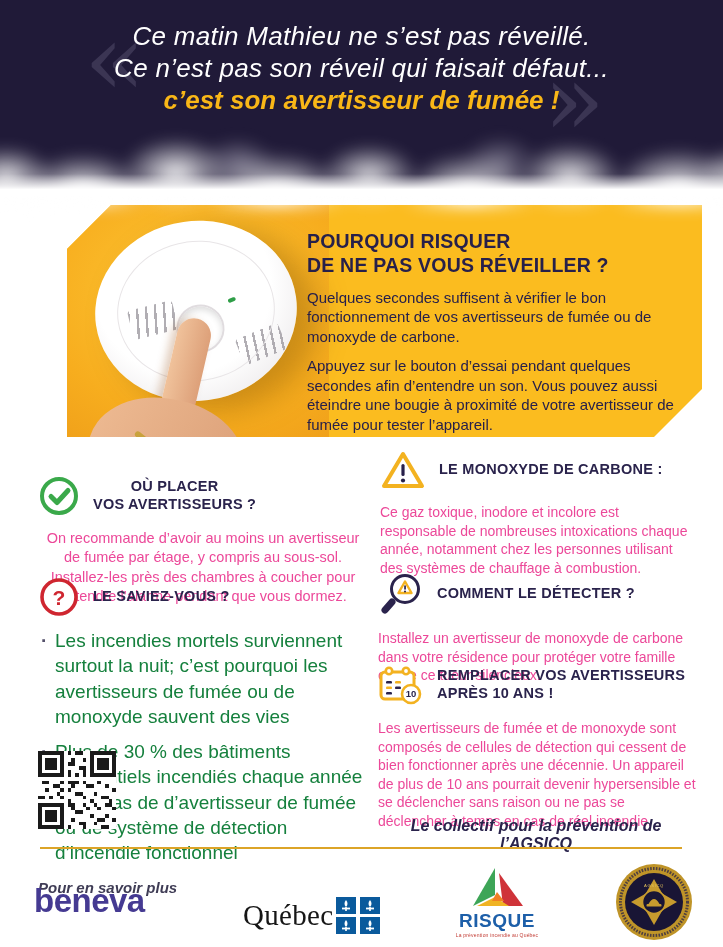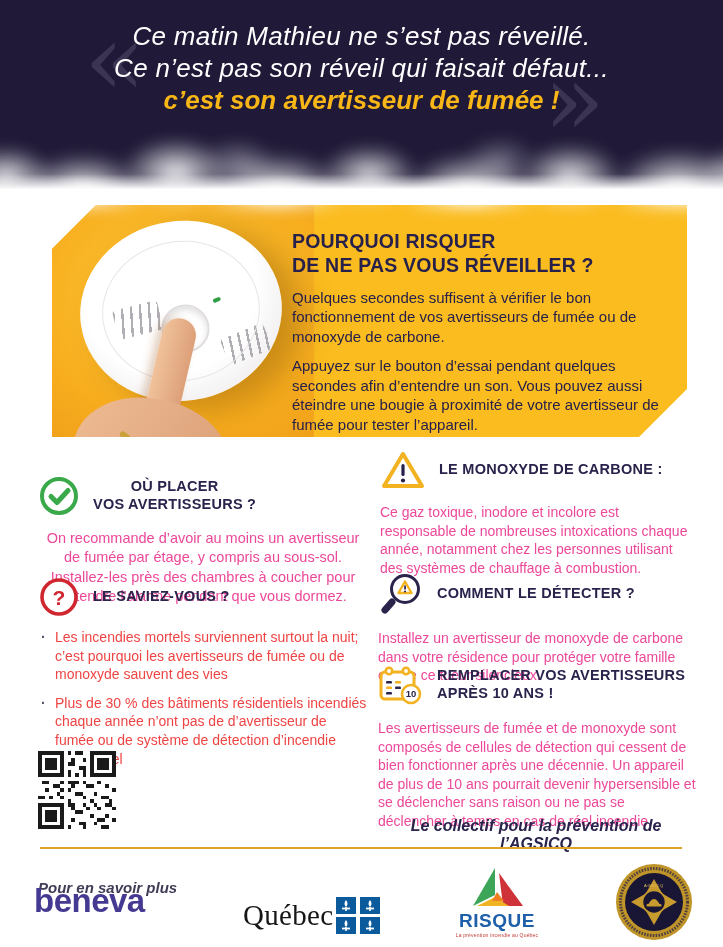--- a/index.html
+++ b/index.html
@@ -30,21 +30,21 @@
       radial-gradient(76px 50px at 77% 72%, rgba(255,255,255,.9), transparent 70%),
       radial-gradient(98px 62px at 91% 84%, #fff, transparent 70%),
       radial-gradient(62px 42px at 99% 70%, rgba(255,255,255,.8), transparent 70%),
       radial-gradient(54px 36px at 34% 58%, rgba(225,223,235,.45), transparent 70%),
       radial-gradient(54px 36px at 68% 56%, rgba(225,223,235,.4), transparent 70%);
   }
   .smoke-base { position:absolute; left:0; right:0; bottom:-4px; height:22px; background:linear-gradient(180deg,rgba(255,255,255,0),#fff 70%); z-index:4; }
 
   
   .hero {
-    position:absolute; left:52px; top:205px; width:635px; height:232px; background:#fbbc1f;
+    position:absolute; left:67px; top:205px; width:635px; height:232px; background:#fbbc1f;
     clip-path:polygon(44px 0, 635px 0, 635px 184px, 587px 232px, 0 232px, 0 44px);
   }
   .photo { position:absolute; left:0; top:0; width:262px; height:232px;
     background:radial-gradient(95% 85% at 48% 38%, #fdc735 0%, #f7ad1e 62%, #ee9d19 100%); }
   .detector { position:absolute; left:28px; top:16px; width:202px; height:180px; border-radius:50%;
     background:radial-gradient(circle at 45% 35%, #ffffff 0 55%, #f2f0f1 76%, #e2e0e2 100%);
     transform:rotate(-8deg); box-shadow:20px 12px 30px rgba(130,75,0,.38); }
   .detector::after { content:""; position:absolute; inset:11%; border-radius:50%; border:1.5px solid #e8e5e7; }
   .slats { position:absolute; border-radius:4px; opacity:.75;
     background:repeating-linear-gradient(100deg, #97939a 0 2.4px, transparent 2.4px 9px); }
@@ -64,21 +64,21 @@
   .hero-p { font-size:15px; line-height:1.3; font-weight:500; margin-top:10px; }
 
   
   .sec { position:absolute; }
   .sec-head { display:flex; align-items:center; gap:13px; }
   .sec-title { font-weight:800; font-size:14.5px; line-height:1.22; letter-spacing:.25px; color:#2a234c; }
   .body-p { font-size:14.5px; line-height:1.33; color:#ec4899; margin-top:12px; }
   #sec-placer   { left:38px;  top:475px; width:330px;text-align:center; }
   #sec-saviez   { left:38px;  top:576px; width:330px; }
   .bullets { list-style:none; margin-top:4px; }
-  .bullets li { position:relative; padding-left:17px; margin-top:10px; font-size:14px; line-height:1.33; color:#ef4444; }
+  .bullets li { position:relative; padding-left:17px; margin-top:10px; font-size:19px; line-height:1.33; color:#15803d; }
   .bullets li::before { content:"\00B7"; position:absolute; left:3px; top:0; font-weight:800; color:#55516b; }
   #sec-co       { left:380px; top:449px; width:330px; }
   #sec-detect   { left:378px; top:571px; width:330px; }
   #sec-remplacer{ left:378px; top:663px; width:330px; }
   #sec-co .body-p, #sec-detect .body-p, #sec-remplacer .body-p { font-size:14px; width:318px; }
   .signature { position:absolute; left:378px; top:817px; width:316px; text-align:center;
     font-style:italic; font-weight:800; font-size:16px; color:#2a234c; }
 
   
   .qr-row { position:absolute; left:38px; top:751px; display:flex; align-items:flex-start; gap:14px;flex-direction:column; }

